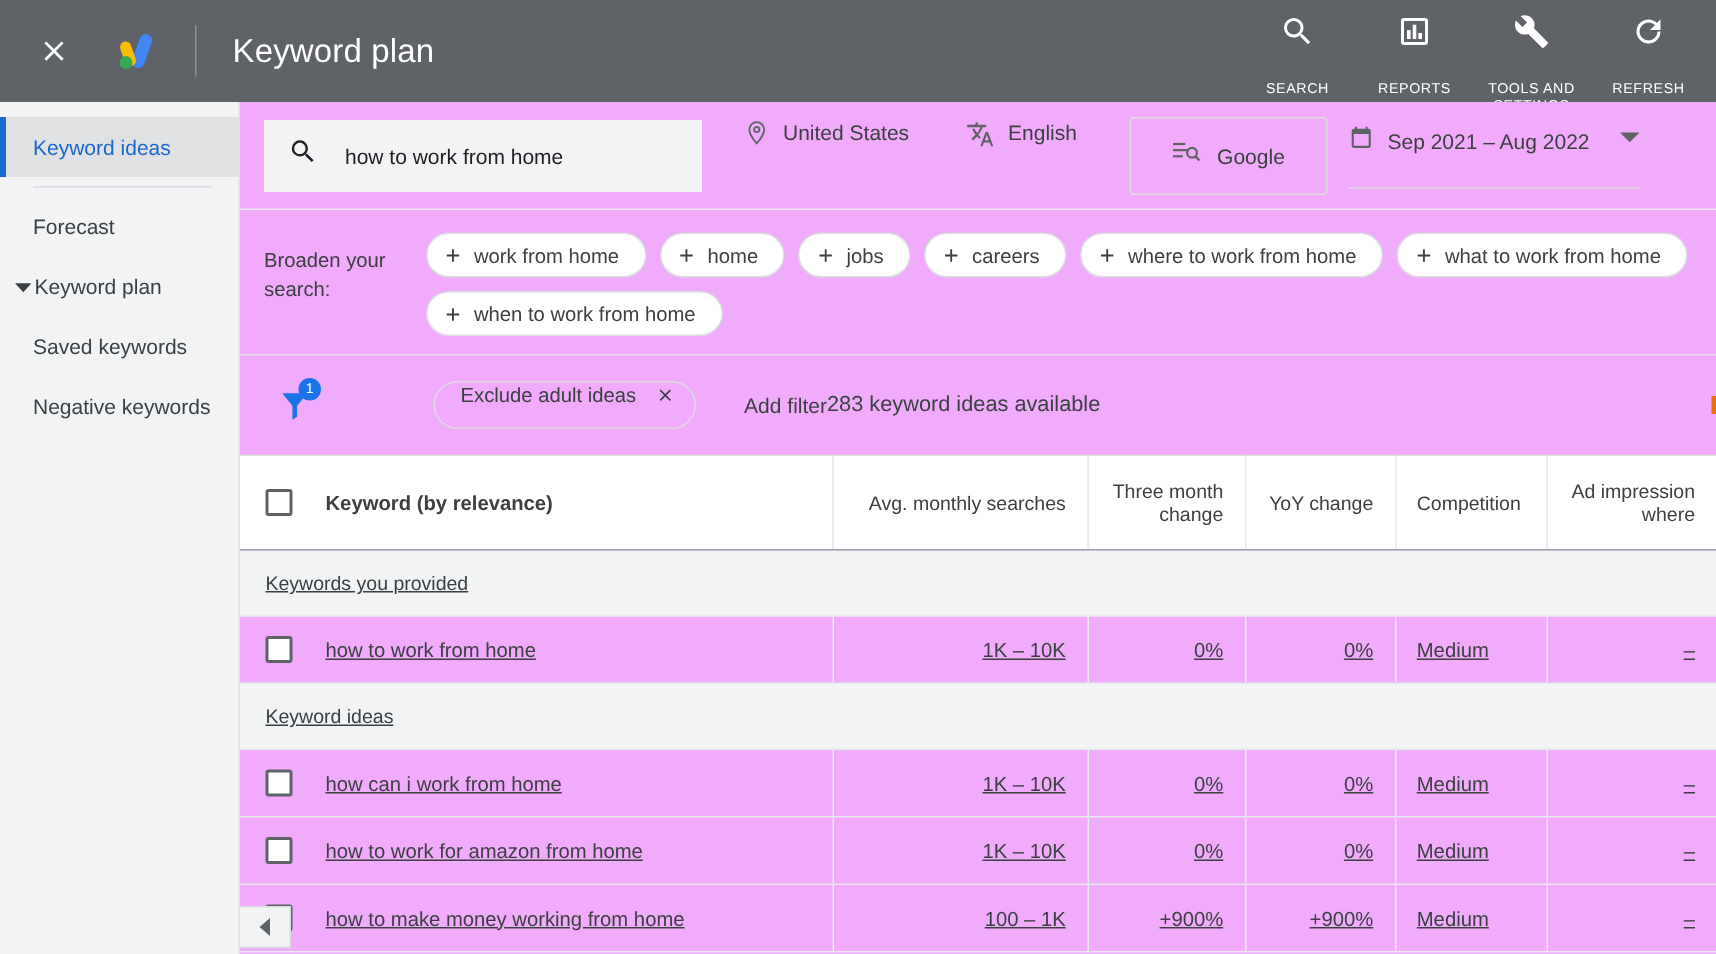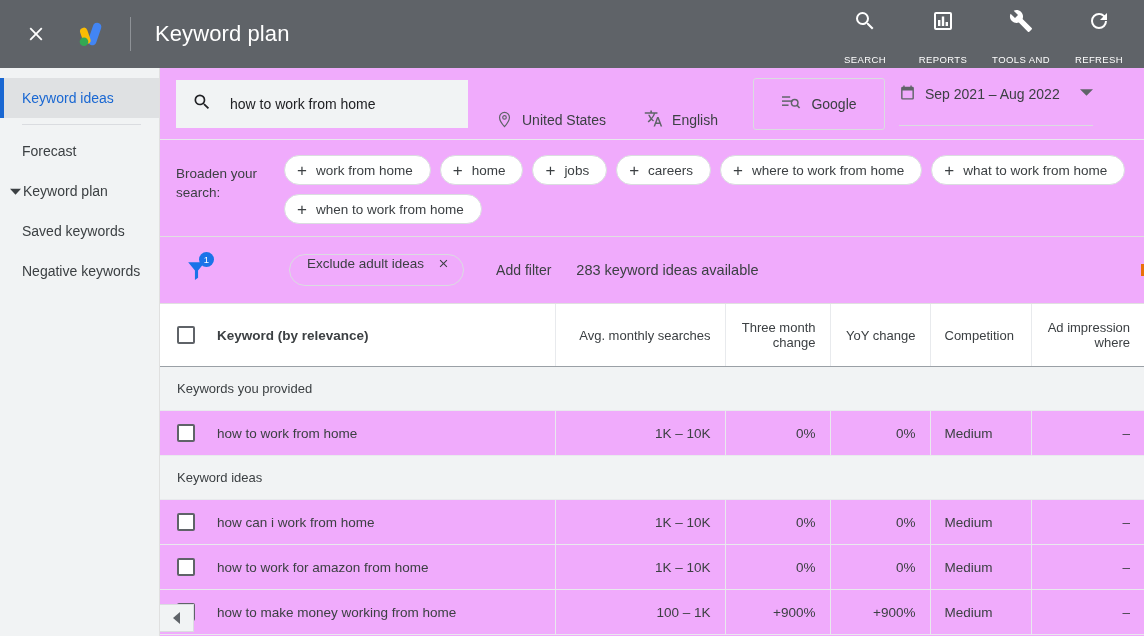--- a/index.html
+++ b/index.html
@@ -93,21 +93,21 @@
   .search-field {
     width: 292px; height: 48px; background: #f1f3f4;
     display: flex; align-items: center; padding: 0 16px; cursor: text;
     flex: 0 0 auto;
   }
   .search-field .sf-text {
     font-size: 14px; color: #202124; margin-left: 18px;
     overflow: hidden; white-space: nowrap;
   }
   .pillitem {
-    display: flex; align-items: flex-end; height: 48px;
+    display: flex; align-items: flex-start; height: 48px;
     font-size: 14px; color: #3c4043; cursor: pointer; white-space: nowrap;
     padding: 0 6px;
   }
   .pillitem .pi-icon { margin-right: 9px; display: flex; align-items: center; }
   .loc-item { margin-left: 22px; }
   .lang-item { margin-left: 26px; }
   .engine-box {
     margin-left: 29px; height: 52px; min-width: 132px;
     border: 1px solid #dadce0; border-radius: 3px;
     display: flex; align-items: center; justify-content: center;
@@ -157,21 +157,21 @@
   .filter-chip {
     margin-left: 73px; height: 32px; border: 1px solid #dadce0;
     border-radius: 17px; display: inline-flex; align-items: center;
     padding: 0 13px 14px 17px; font-size: 13.5px; color: #3c4043; cursor: pointer;
   }
   .filter-chip .fx { margin-left: 13px; display: flex; align-items: center; }
   .add-filter {
     margin-left: 32px; font-size: 14px; color: #3c4043; cursor: pointer; white-space: nowrap;
   }
   .avail-count {
-    margin-left: 25px; font-size: 14.5px; color: #3c4043; white-space: nowrap;
+    font-size: 14.5px; color: #3c4043; white-space: nowrap;
   }
   .filter-right-mark {
     position: absolute; right: 0; top: 50%; transform: translateY(-50%);
     width: 3px; height: 12px; background: #e8710a;
   }
 
   
   .table-wrap { position: relative; }
   .tbl { width: 100%; border-collapse: collapse; table-layout: fixed; }
   .tbl col.c-kw   { width: 395px; }
@@ -195,20 +195,21 @@
   .th-kw-inner .kwlabel { font-weight: 700; margin-left: 22px; font-size: 13.5px; }
   .ckbox {
     width: 18px; height: 18px; border: 2px solid #5f6368;
     border-radius: 2px; background: #fff; cursor: pointer; flex: 0 0 auto;
   }
   .tbl td {
     border-bottom: 1px solid #e8eaed;
     border-left: 1px solid #e8eaed;
     height: 45px; padding: 0 14px; font-size: 13.5px; color: #3c4043;
     vertical-align: middle;
+    text-decoration: underline;
   }
   .tbl td.first { border-left: none; padding-left: 17px; }
   .tbl td.num { text-align: right; }
   .tbl td.lft { text-align: left; }
   .row-kw-inner { display: flex; align-items: center; }
   .row-kw-inner .kwtext { margin-left: 22px; }
   .section-row td {
     background: #f1f3f4; height: 44px; border-left: none;
     border-bottom: 1px solid #e8eaed; font-size: 13px; color: #3c4043;
     padding-left: 17px;

